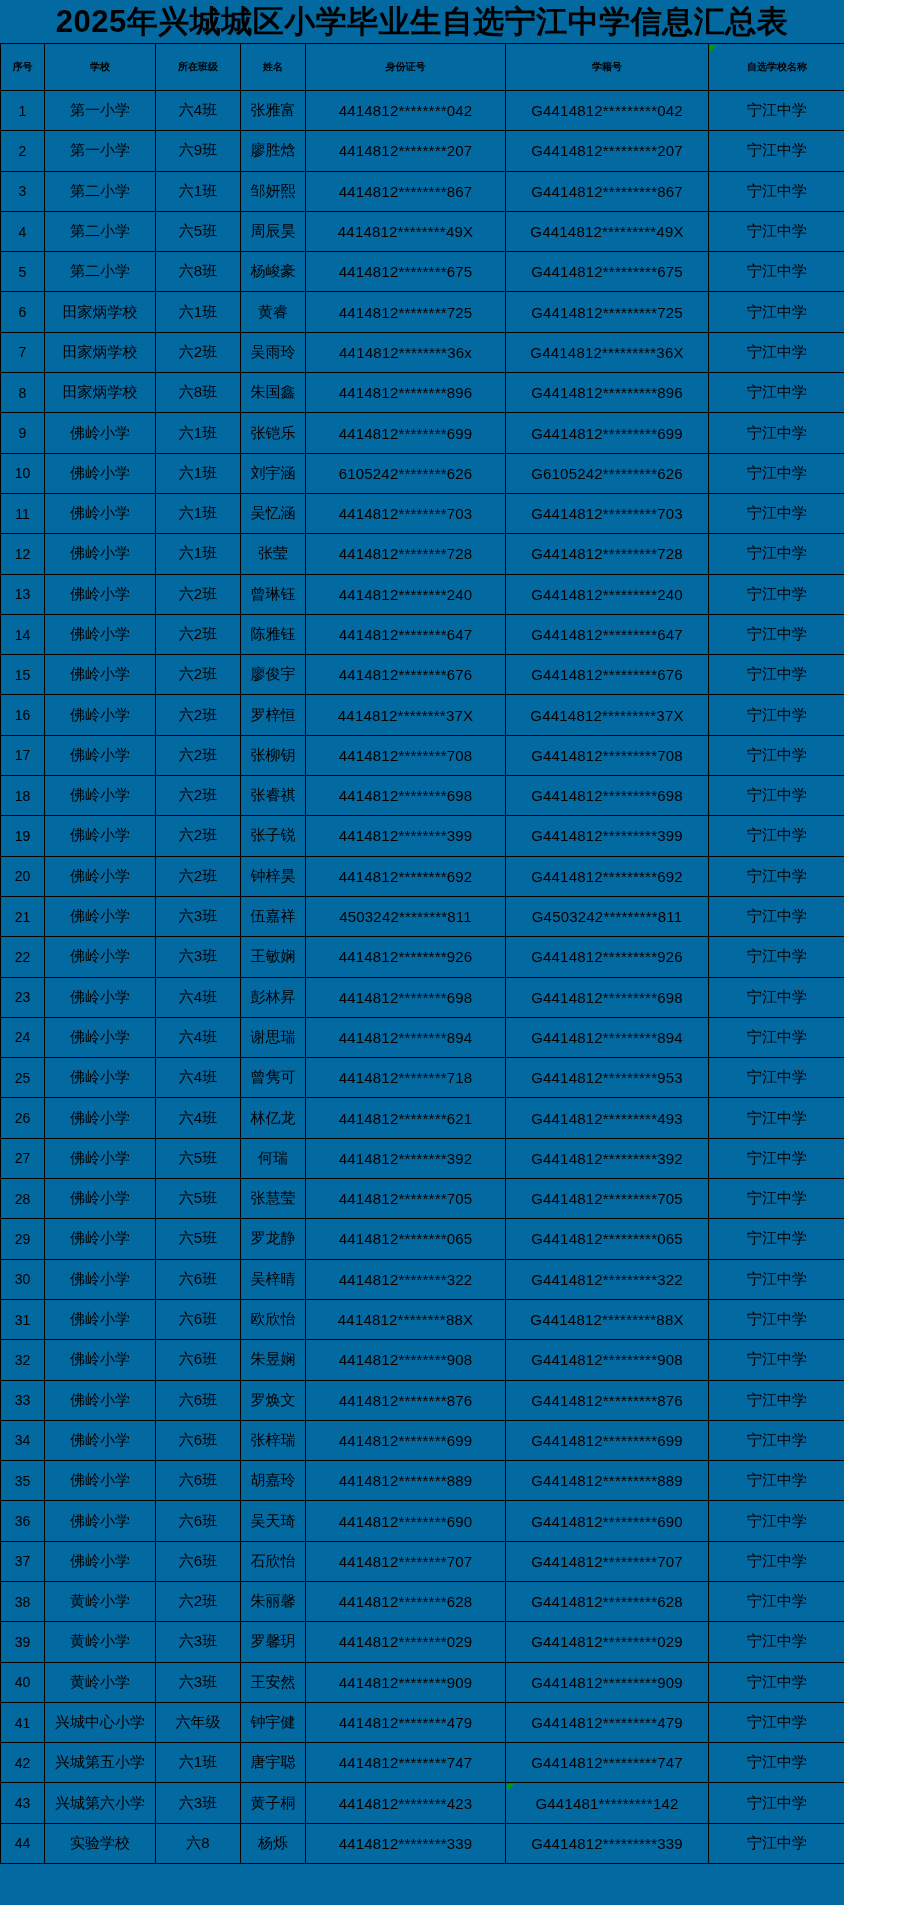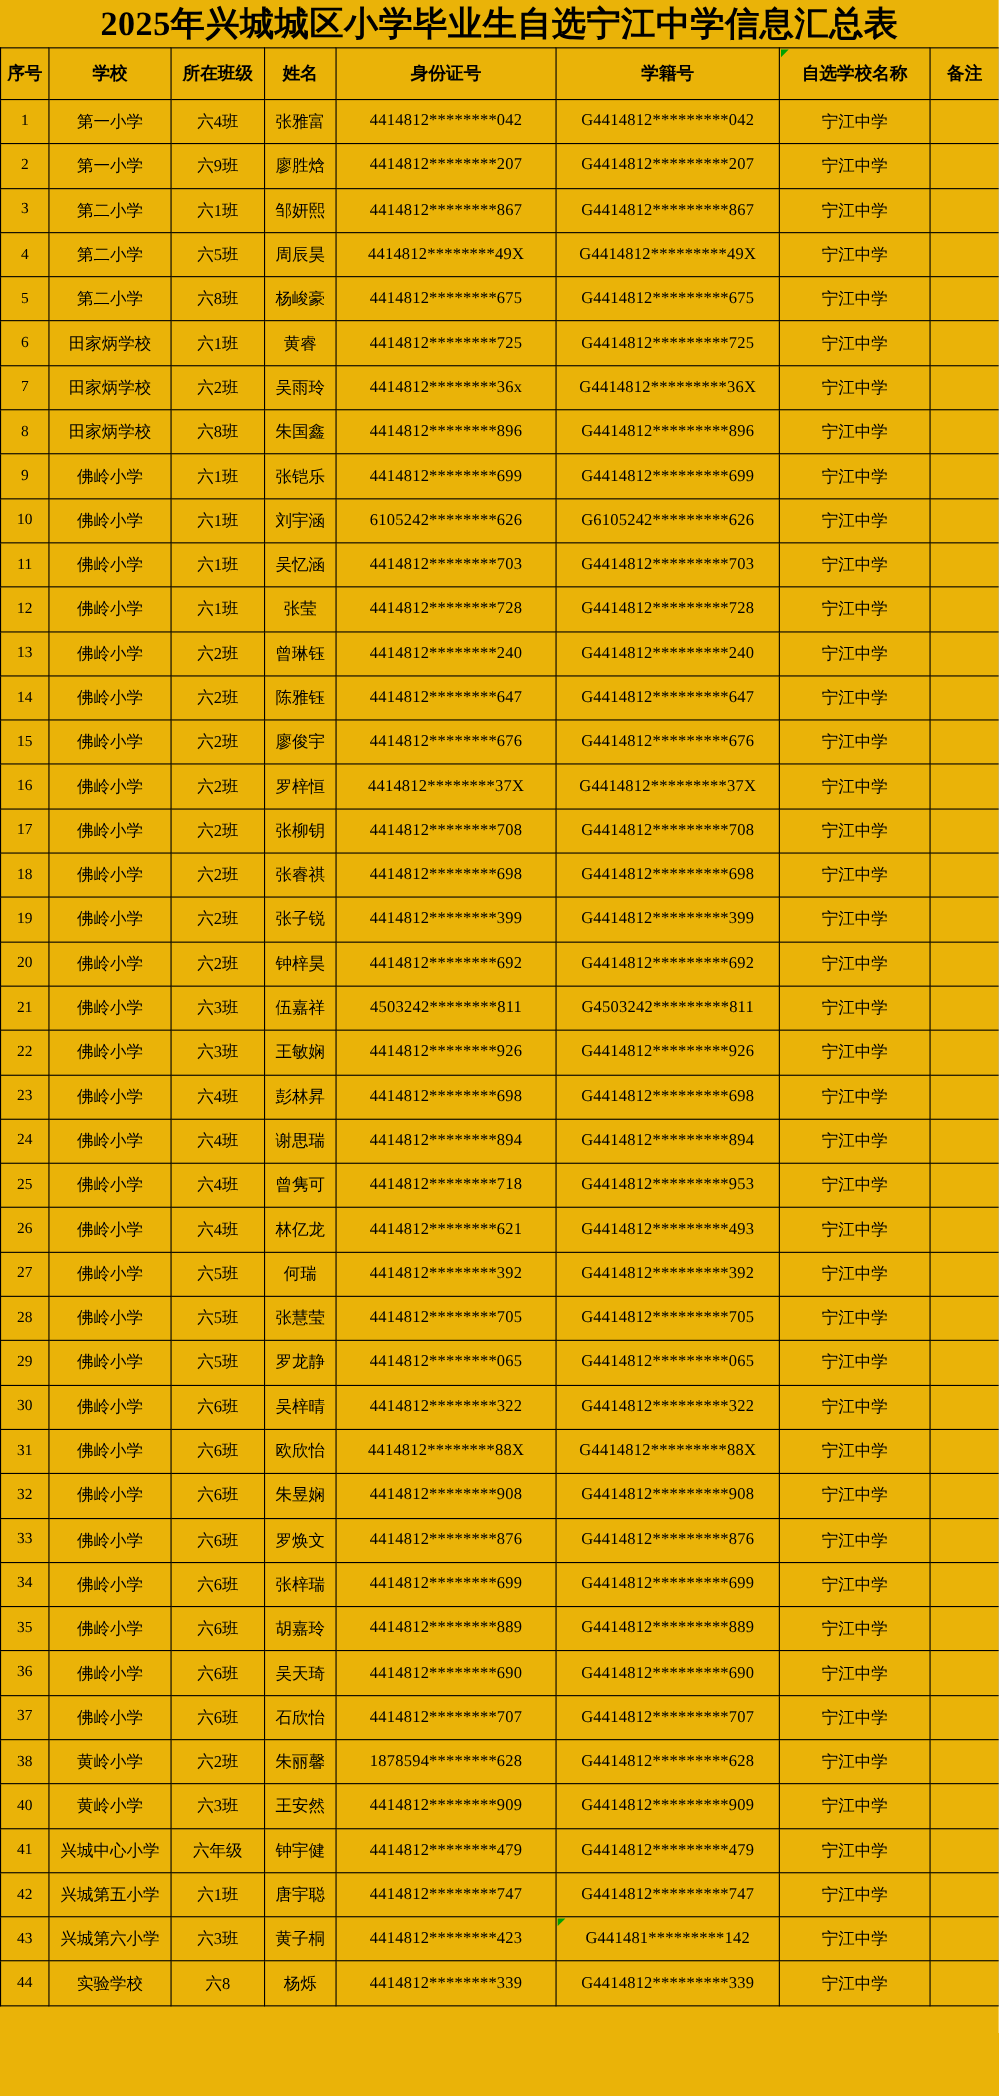--- a/index.html
+++ b/index.html
@@ -1,34 +1,34 @@
 <!DOCTYPE html>
 <html style="--marker: #00A000;"><head>
 <meta charset="utf-8">
 <style>
   html,body{margin:0;padding:0;background:#fff;}
   .page{
-    width:908px;height:1905px;background:#eab308;color:#000;
-    font-family:Liberation Serif, serif;
+    width:844px;height:1905px;background:#0369a1;color:#000;
+    font-family:Liberation Sans, sans-serif;
     overflow:hidden;
   }
   .title{
     height:43px;display:flex;align-items:center;justify-content:center;
     font-size:31px;font-weight:bold;letter-spacing:0.5px;white-space:nowrap;
   }
   table.summary{
     border-collapse:collapse;table-layout:fixed;width:908px;
   }
   table.summary th, table.summary td{
     border:1px solid #000;text-align:center;vertical-align:middle;
     padding:0 1px;overflow:hidden;position:relative;white-space:nowrap;
   }
   thead tr{height:47px;}
   tbody tr{height:40.3px;}
-  th{font-size:16px;font-weight:bold;}
+  th{font-size:10px;font-weight:bold;}
   td{font-size:15px;font-weight:normal;}
   td.c-no{font-size:14px;}
   td.c-id, td.c-sid{font-size:15px;letter-spacing:0.2px;}
   .corner-mark::before{
     content:"";position:absolute;top:1px;left:1px;width:0;height:0;
     border-top:7px solid var(--marker,#00A000);
     border-right:7px solid transparent;
   }
 </style>
 </head>
@@ -428,22 +428,32 @@
           <td class="c-id">4414812********707</td>
           <td class="c-sid">G4414812*********707</td>
           <td class="c-choice">宁江中学</td>
           <td class="c-remark"></td>
         </tr>
         <tr>
           <td class="c-no">38</td>
           <td class="c-school">黄岭小学</td>
           <td class="c-class">六2班</td>
           <td class="c-name">朱丽馨</td>
-          <td class="c-id">1878594********628</td>
+          <td class="c-id">4414812********628</td>
           <td class="c-sid">G4414812*********628</td>
+          <td class="c-choice">宁江中学</td>
+          <td class="c-remark"></td>
+        </tr>
+        <tr>
+          <td class="c-no">39</td>
+          <td class="c-school">黄岭小学</td>
+          <td class="c-class">六3班</td>
+          <td class="c-name">罗馨玥</td>
+          <td class="c-id">4414812********029</td>
+          <td class="c-sid">G4414812*********029</td>
           <td class="c-choice">宁江中学</td>
           <td class="c-remark"></td>
         </tr>
         <tr>
           <td class="c-no">40</td>
           <td class="c-school">黄岭小学</td>
           <td class="c-class">六3班</td>
           <td class="c-name">王安然</td>
           <td class="c-id">4414812********909</td>
           <td class="c-sid">G4414812*********909</td>

